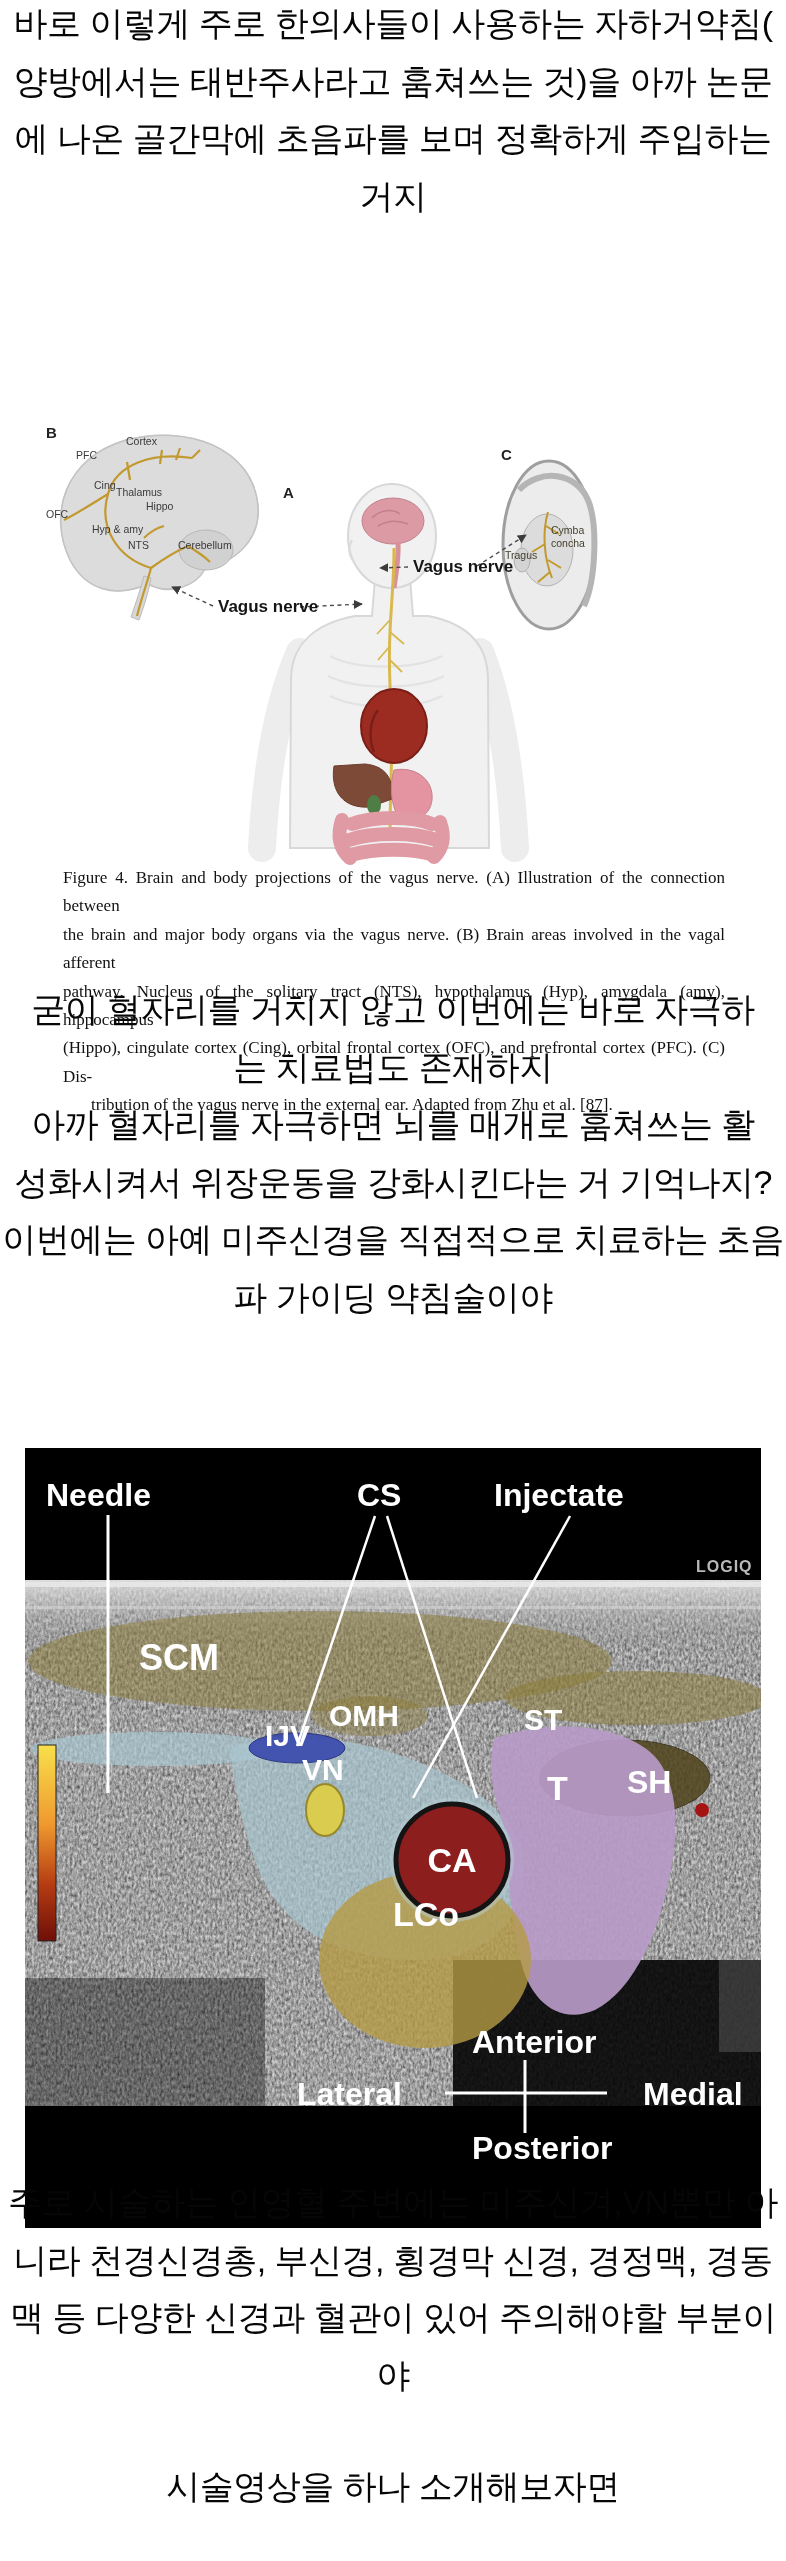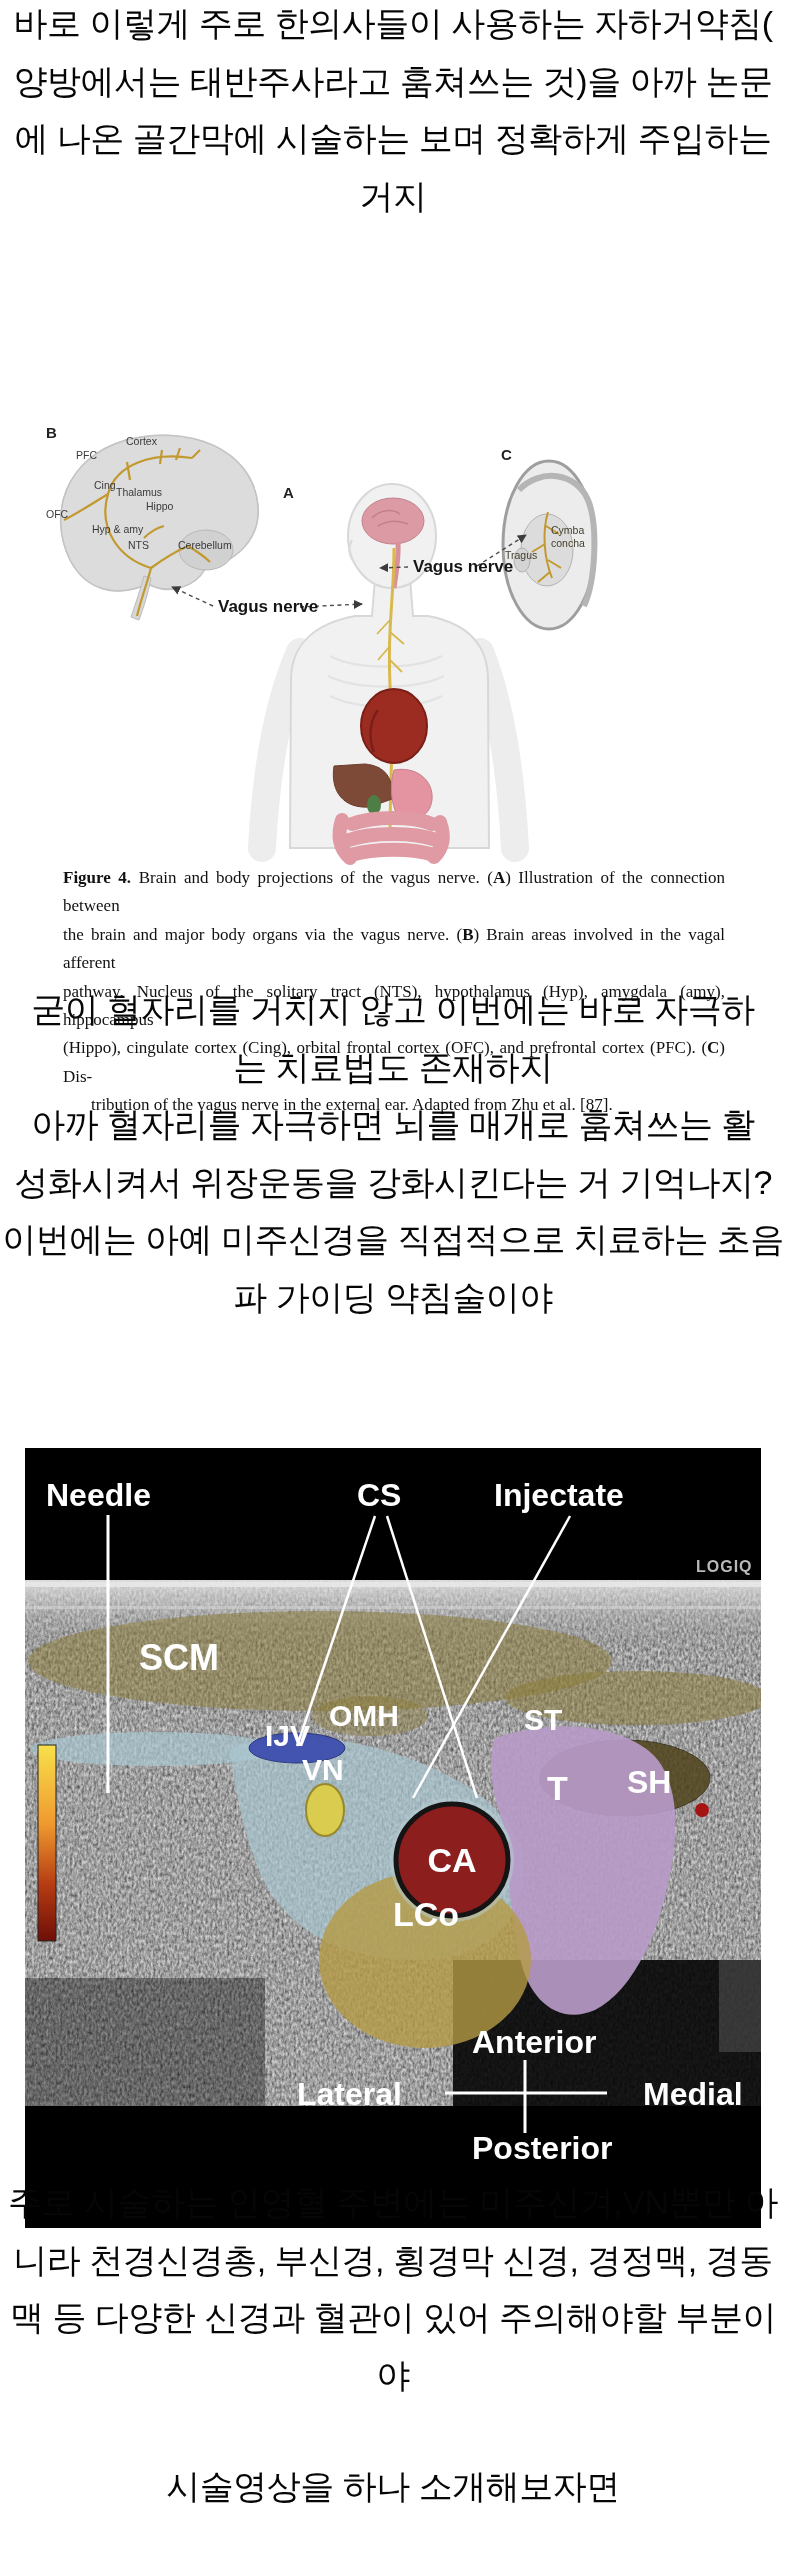--- a/index.html
+++ b/index.html
@@ -6,38 +6,38 @@
   body{width:786px;height:2561px;position:relative;overflow:hidden;
        font-family:"Liberation Sans",sans-serif;color:#060606;}
   .k-para{position:absolute;left:0;width:786px;text-align:center;
           font-size:34px;line-height:57.5px;font-weight:500;letter-spacing:-0.5px;}
   .k-para .line{white-space:nowrap;}
   .fig-wrap{position:absolute;left:0;top:420px;width:786px;height:450px;}
   .caption{position:absolute;left:63px;top:864px;width:662px;
            font-family:"Liberation Serif",serif;font-size:17px;line-height:28.4px;color:#111;}
   .caption .cap-line{text-align:justify;text-align-last:justify;}
   .caption .cap-line.last{text-align-last:left;margin-left:28px;}
-  .caption .b{font-weight:bold;}
+  .caption .b{font-weight:normal;}
   .us-wrap{position:absolute;left:25px;top:1448px;width:736px;height:780px;background:#000;}
   svg text{font-family:"Liberation Sans",sans-serif;}
   .fig-label{font-size:10.5px;fill:#3a3a3a;}
   .fig-panel{font-size:15px;font-weight:bold;fill:#222;}
   .fig-vagus{font-size:17px;font-weight:bold;fill:#151515;}
   .ear-label{font-size:10.5px;fill:#44402e;}
   .us-big{font-size:32px;font-weight:bold;fill:#fff;}
   .us-big2{font-size:30px;font-weight:bold;fill:#fff;}
   .us-logiq{font-size:16px;font-weight:bold;fill:#b9b9b9;letter-spacing:1px;}
 </style>
 </head>
 <body>
 
 <div class="k-para" style="top:-5px">
   <div class="line">바로 이렇게 주로 한의사들이 사용하는 자하거약침(</div>
   <div class="line">양방에서는 태반주사라고 훔쳐쓰는 것)을 아까 논문</div>
-  <div class="line">에 나온 골간막에 시술하는 보며 정확하게 주입하는</div>
+  <div class="line">에 나온 골간막에 초음파를 보며 정확하게 주입하는</div>
   <div class="line">거지</div>
 </div>
 
 <div class="fig-wrap">
 <svg width="786" height="450" viewBox="0 0 786 450">
   <defs>
     <marker id="arr" viewBox="0 0 10 10" refX="9" refY="5" markerWidth="6.5" markerHeight="6.5" orient="auto-start-reverse">
       <path d="M0,0 L10,5 L0,10 Z" fill="#3c3c3c"></path>
     </marker>
   </defs>

